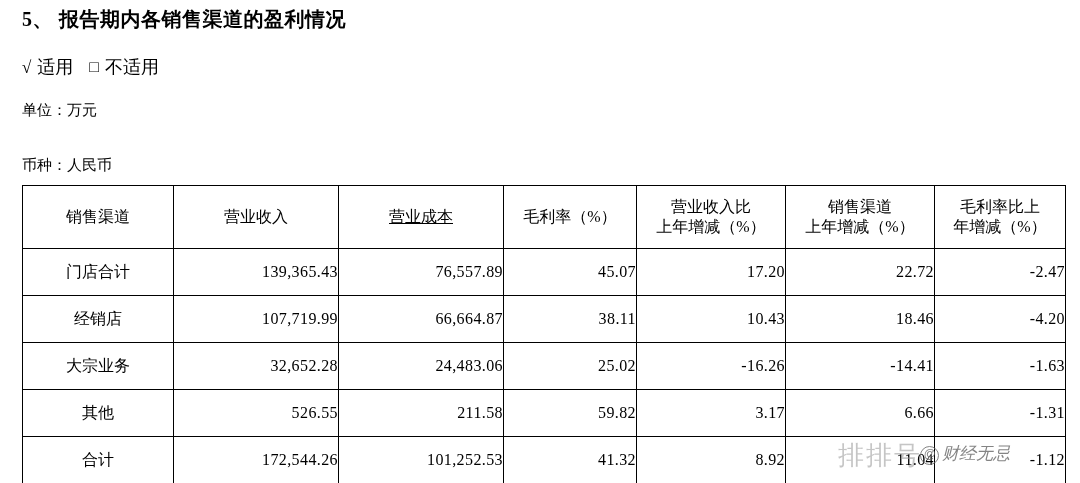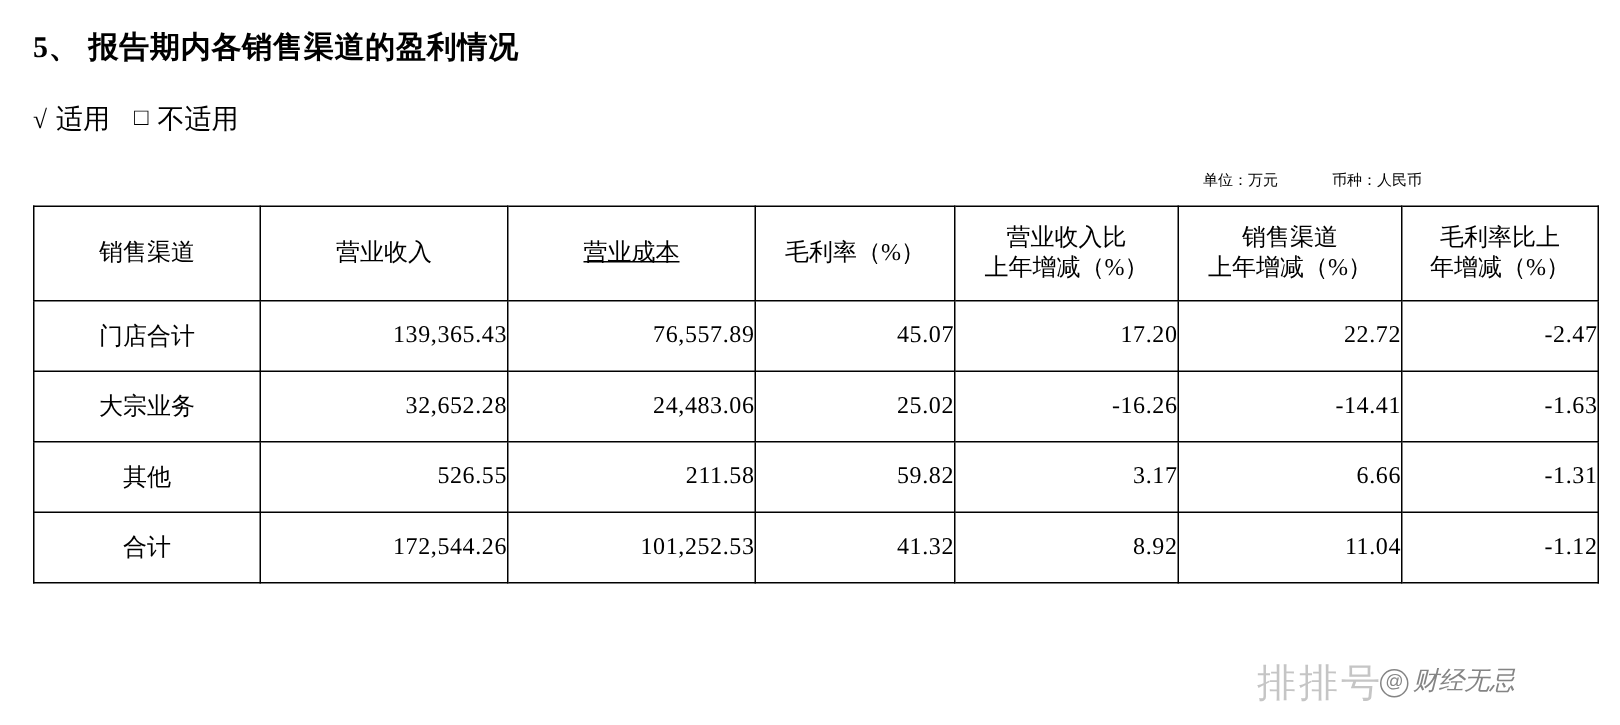--- a/index.html
+++ b/index.html
@@ -13,21 +13,21 @@
     font-family: "Liberation Serif", "DejaVu Serif", serif;
     color: #000000;
     overflow: hidden;
     position: relative;
   }
   .page {
     position: relative;
     width: 976px;
     height: 483px;
     box-sizing: border-box;
-    padding: 12px 22px;
+    padding: 0 22px;
   }
   .section-title {
     font-size: 20px;
     font-weight: bold;
     letter-spacing: 0.5px;
     padding-top: 6px;
     white-space: nowrap;
   }
   .section-title .num {
     margin-right: 6px;
@@ -44,26 +44,27 @@
     font-size: 17px;
     line-height: 1;
   }
   .box-mark {
     font-size: 16px;
     line-height: 1;
     margin-left: 10px;
   }
   .unit-row {
     margin-top: 22px;
-    font-size: 10px;
+    font-size: 15px;
     display: flex;
-    justify-content: flex-end;
+    justify-content: center;
     gap: 36px;
     padding-right: 6px;
     white-space: nowrap;
+    flex-direction: column;
   }
   table.data-table {
     margin-top: 10px;
     border-collapse: collapse;
     width: 1036px;
     table-layout: fixed;
   }
   table.data-table th,
   table.data-table td {
     border: 1px solid #000000;
@@ -176,20 +177,29 @@
       <tr>
         <td class="channel">门店合计</td>
         <td class="num">139,365.43</td>
         <td class="num">76,557.89</td>
         <td class="num">45.07</td>
         <td class="num">17.20</td>
         <td class="num">22.72</td>
         <td class="num">-2.47</td>
       </tr>
       <tr>
+        <td class="channel">经销店</td>
+        <td class="num">107,719.99</td>
+        <td class="num">66,664.87</td>
+        <td class="num">38.11</td>
+        <td class="num">10.43</td>
+        <td class="num">18.46</td>
+        <td class="num">-4.20</td>
+      </tr>
+      <tr>
         <td class="channel">大宗业务</td>
         <td class="num">32,652.28</td>
         <td class="num">24,483.06</td>
         <td class="num">25.02</td>
         <td class="num">-16.26</td>
         <td class="num">-14.41</td>
         <td class="num">-1.63</td>
       </tr>
       <tr>
         <td class="channel">其他</td>

